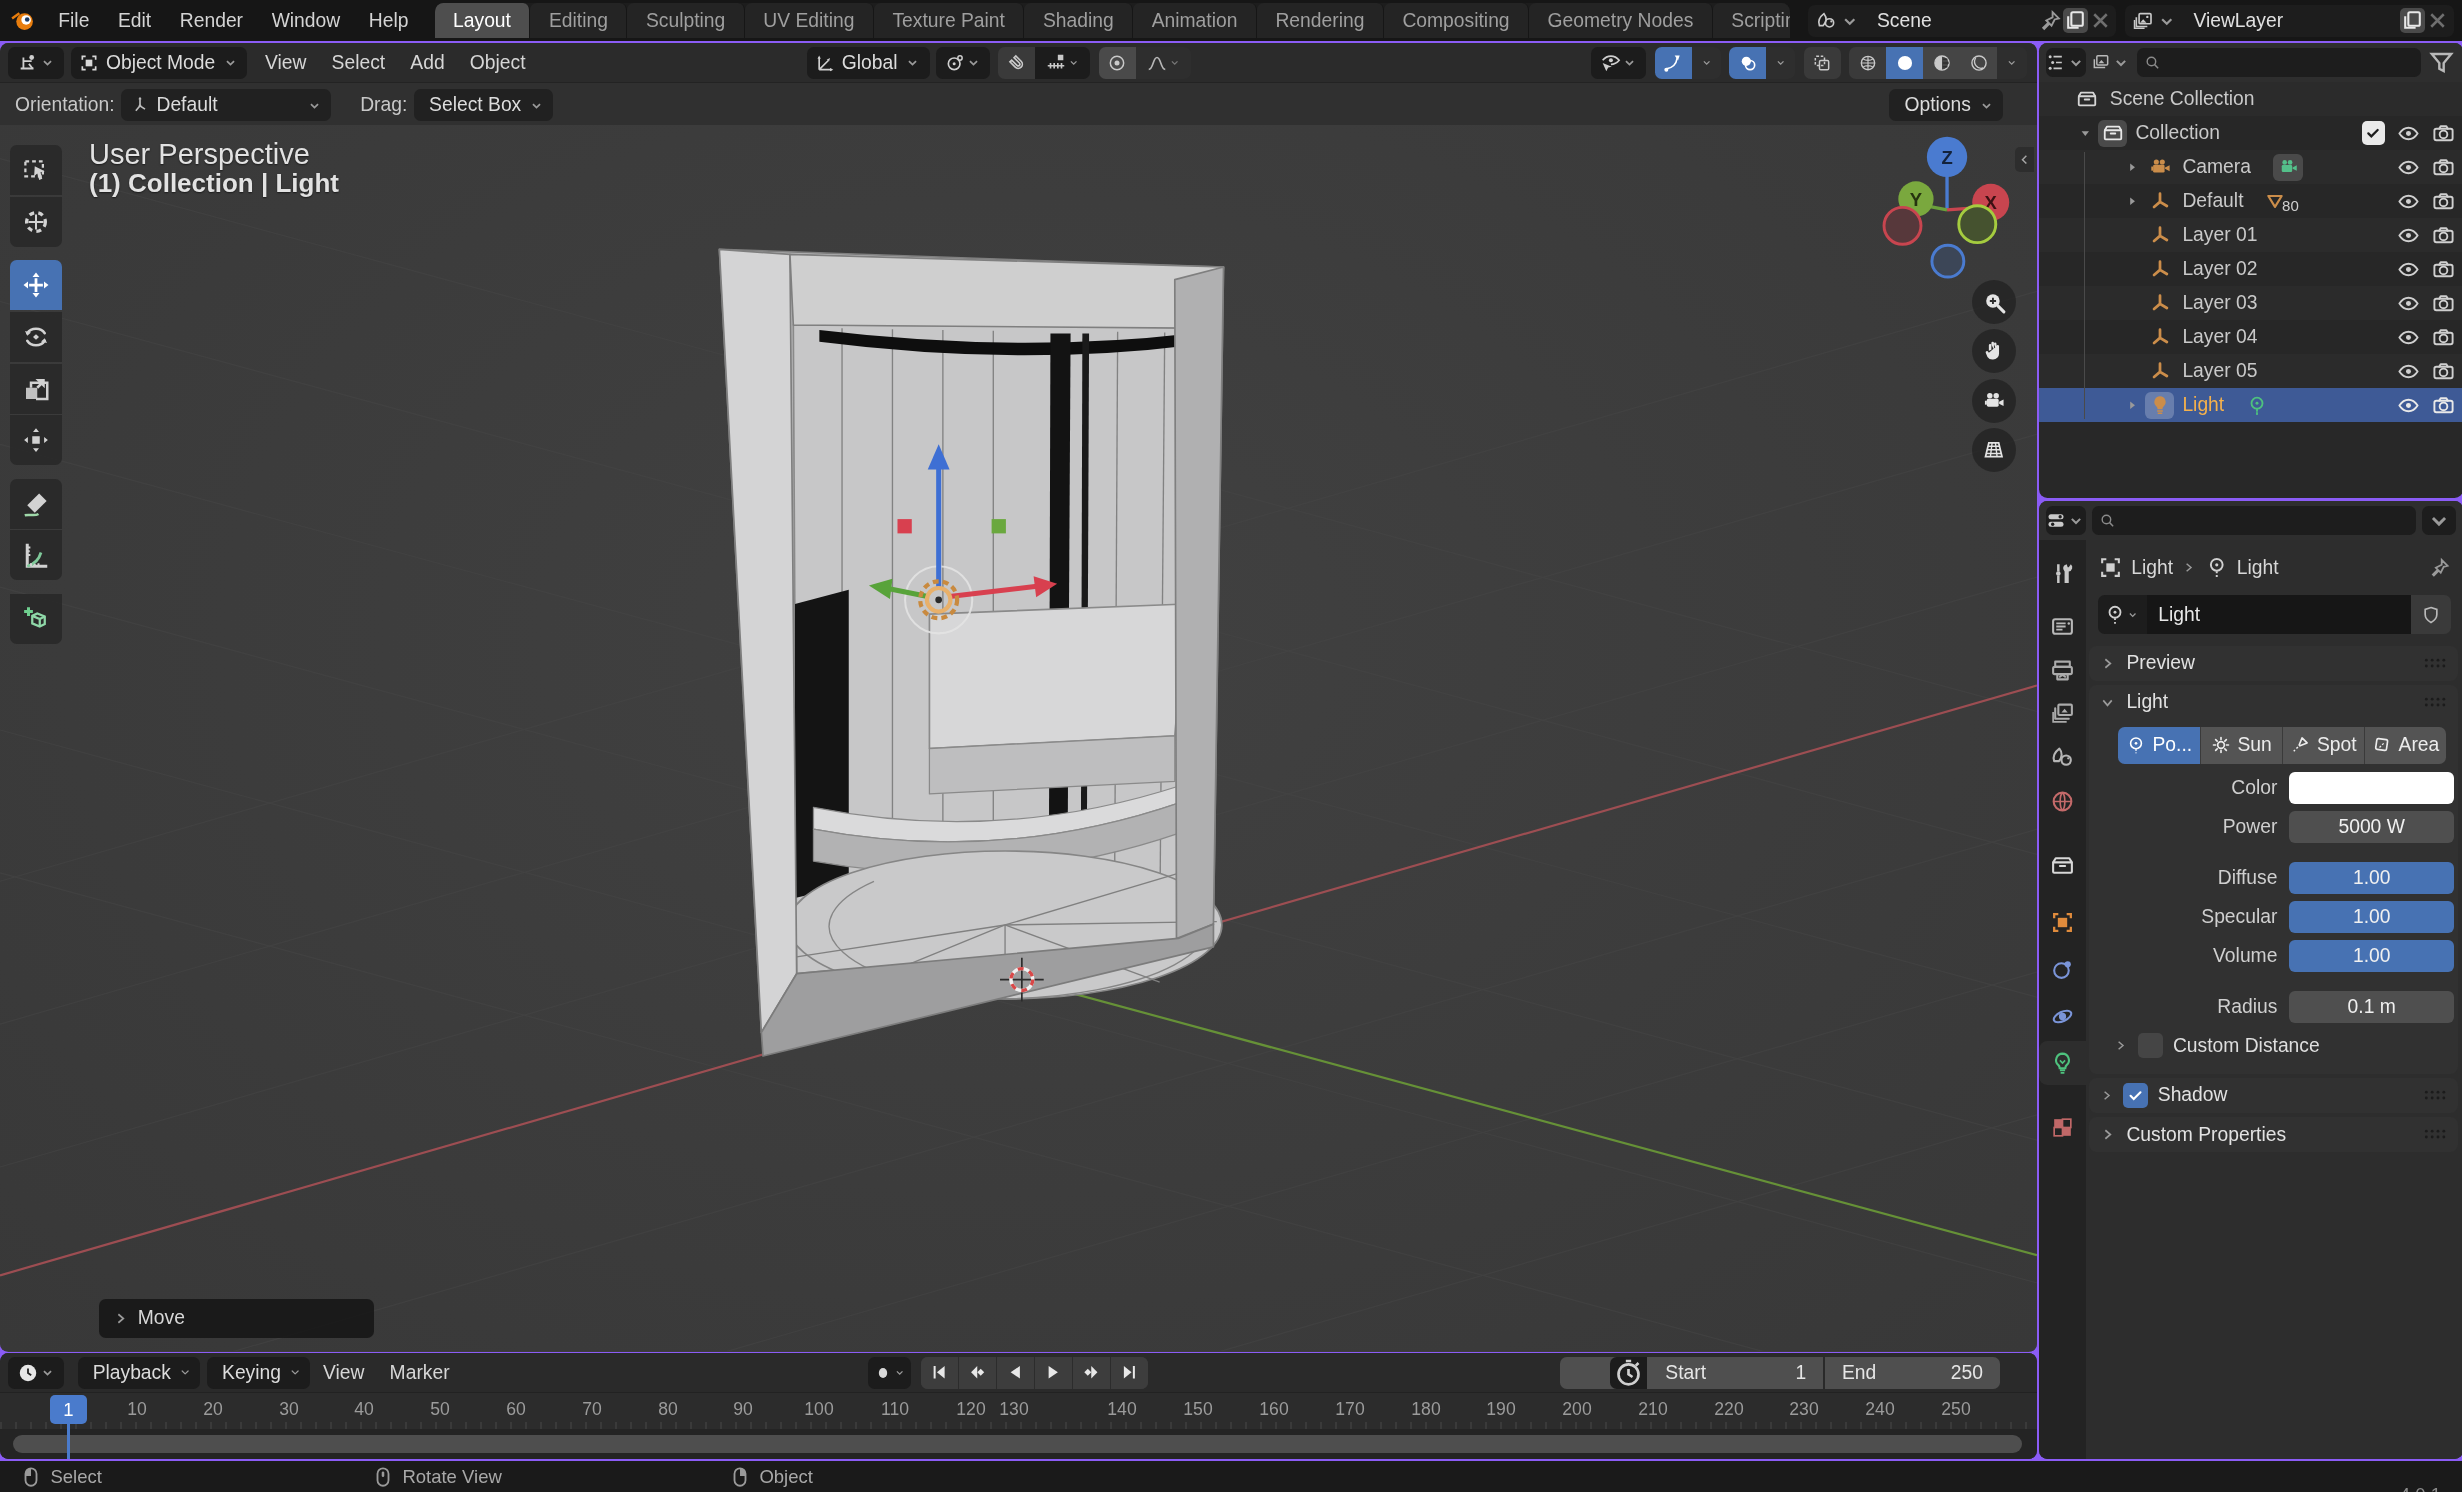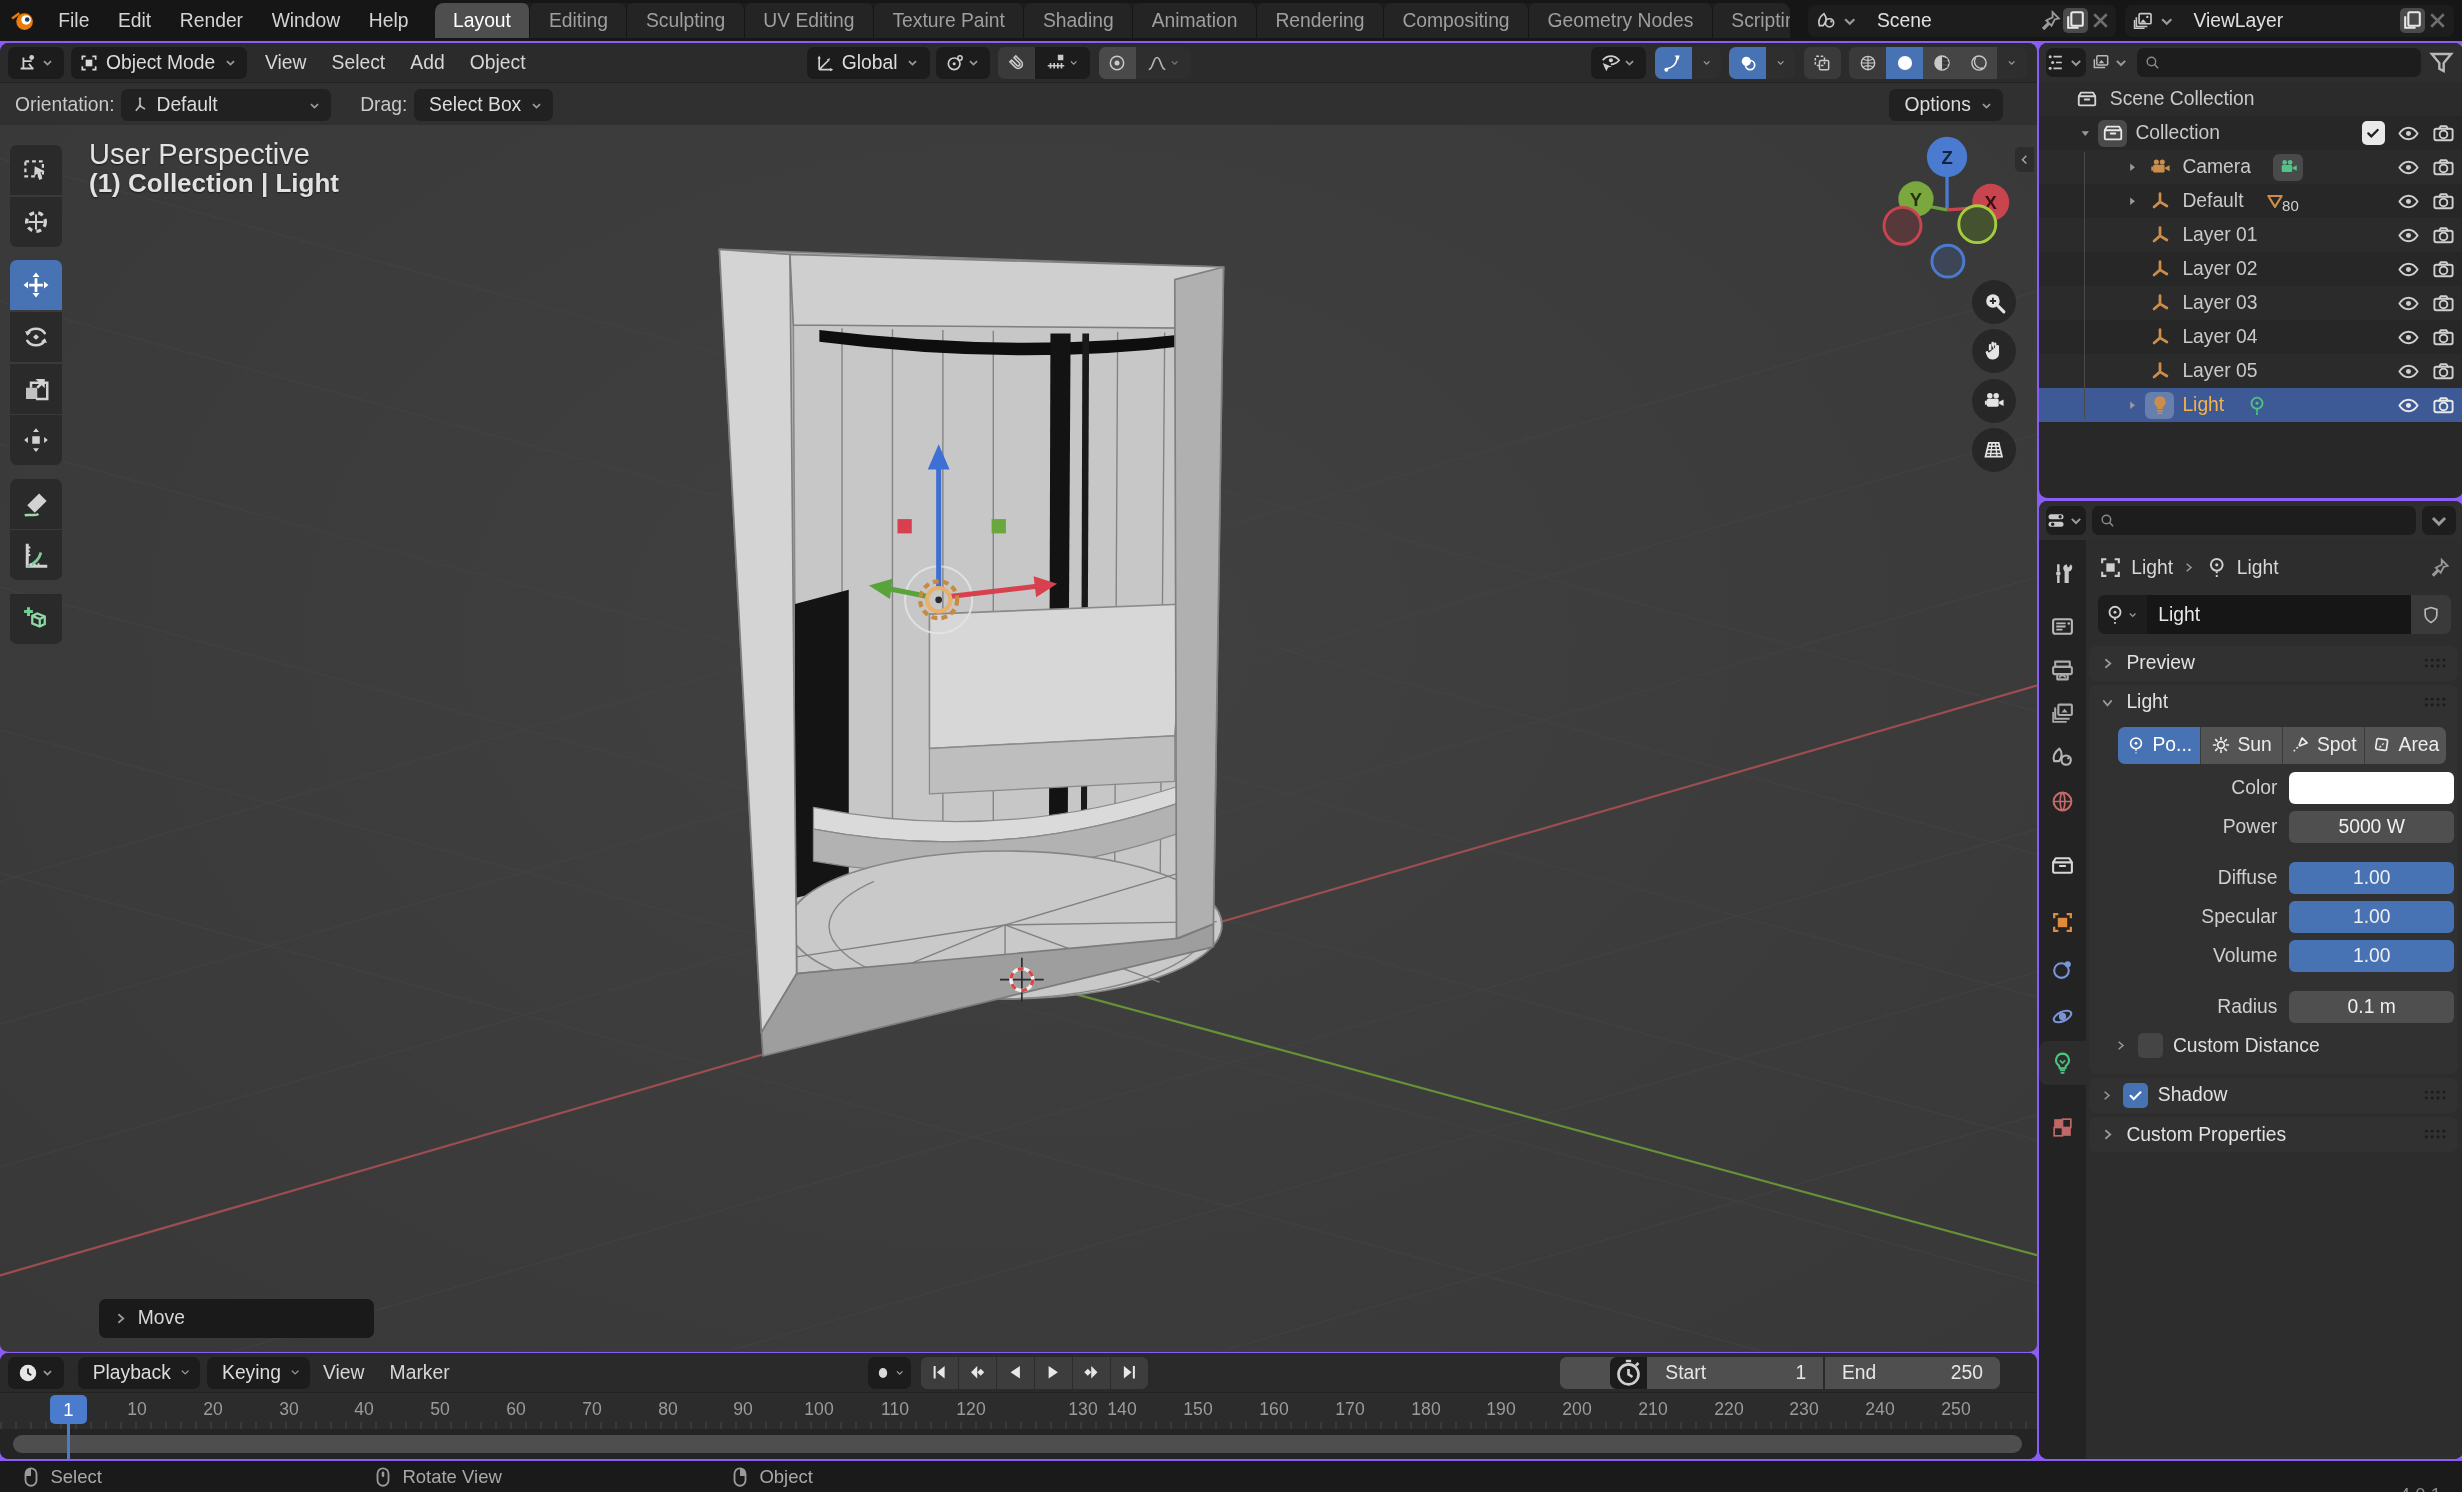--- a/index.html
+++ b/index.html
@@ -1547,21 +1547,21 @@
         <span class="tl-num" style="left: 289px;">30</span>
         <span class="tl-num" style="left: 364px;">40</span>
         <span class="tl-num" style="left: 440px;">50</span>
         <span class="tl-num" style="left: 516px;">60</span>
         <span class="tl-num" style="left: 592px;">70</span>
         <span class="tl-num" style="left: 668px;">80</span>
         <span class="tl-num" style="left: 743px;">90</span>
         <span class="tl-num" style="left: 819px;">100</span>
         <span class="tl-num" style="left: 895px;">110</span>
         <span class="tl-num" style="left: 971px;">120</span>
-        <span class="tl-num" style="left: 1083px;">130</span>
+        <span class="tl-num" style="left: 1014px;">130</span>
         <span class="tl-num" style="left: 1122px;">140</span>
         <span class="tl-num" style="left: 1198px;">150</span>
         <span class="tl-num" style="left: 1274px;">160</span>
         <span class="tl-num" style="left: 1350px;">170</span>
         <span class="tl-num" style="left: 1426px;">180</span>
         <span class="tl-num" style="left: 1501px;">190</span>
         <span class="tl-num" style="left: 1577px;">200</span>
         <span class="tl-num" style="left: 1653px;">210</span>
         <span class="tl-num" style="left: 1729px;">220</span>
         <span class="tl-num" style="left: 1804px;">230</span>

